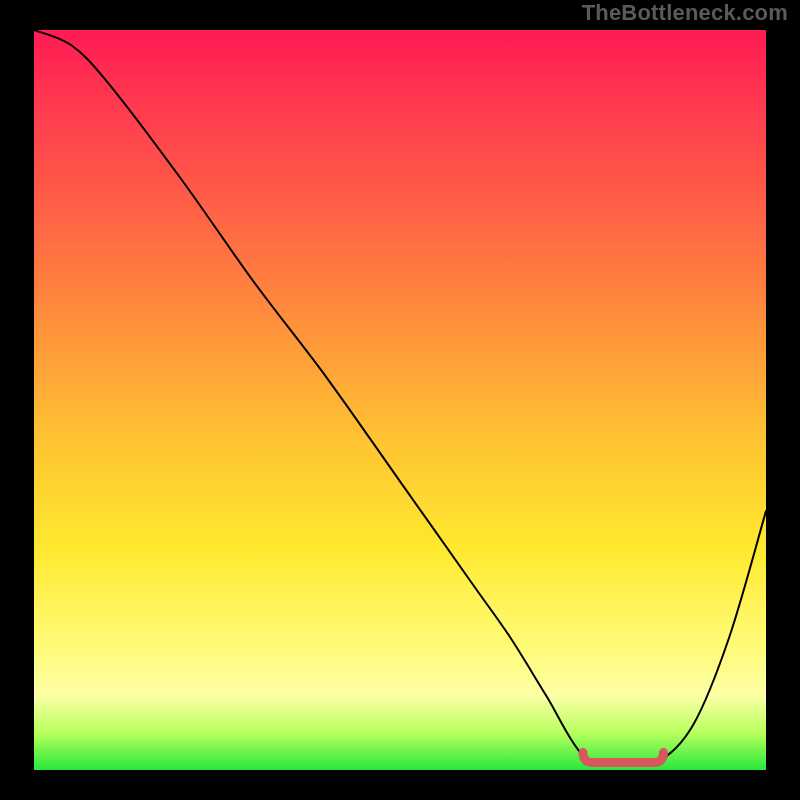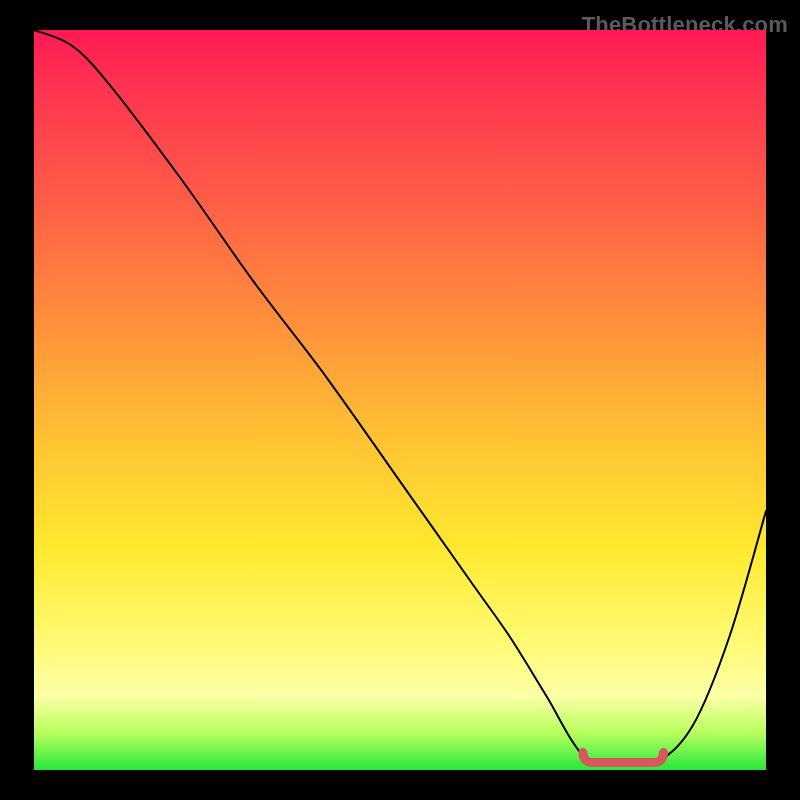--- a/index.html
+++ b/index.html
@@ -1,20 +1,20 @@
 <!DOCTYPE html>
 <html><head>
 <meta charset="utf-8">
 <style>
   * { margin: 0; padding: 0; box-sizing: border-box; }
   html, body { width: 800px; height: 800px; background: #000; overflow: hidden; }
   .stage { position: relative; width: 800px; height: 800px; background: #000; }
   .watermark {
     position: absolute;
-    top: 12px;
+    top: 0;
     right: 12px;
     font-family: Arial, Helvetica, sans-serif;
     font-size: 22px;
     font-weight: 600;
     color: #5a5a5a;
     letter-spacing: 0.2px;
   }
   .plot {
     position: absolute;
     left: 34px;

